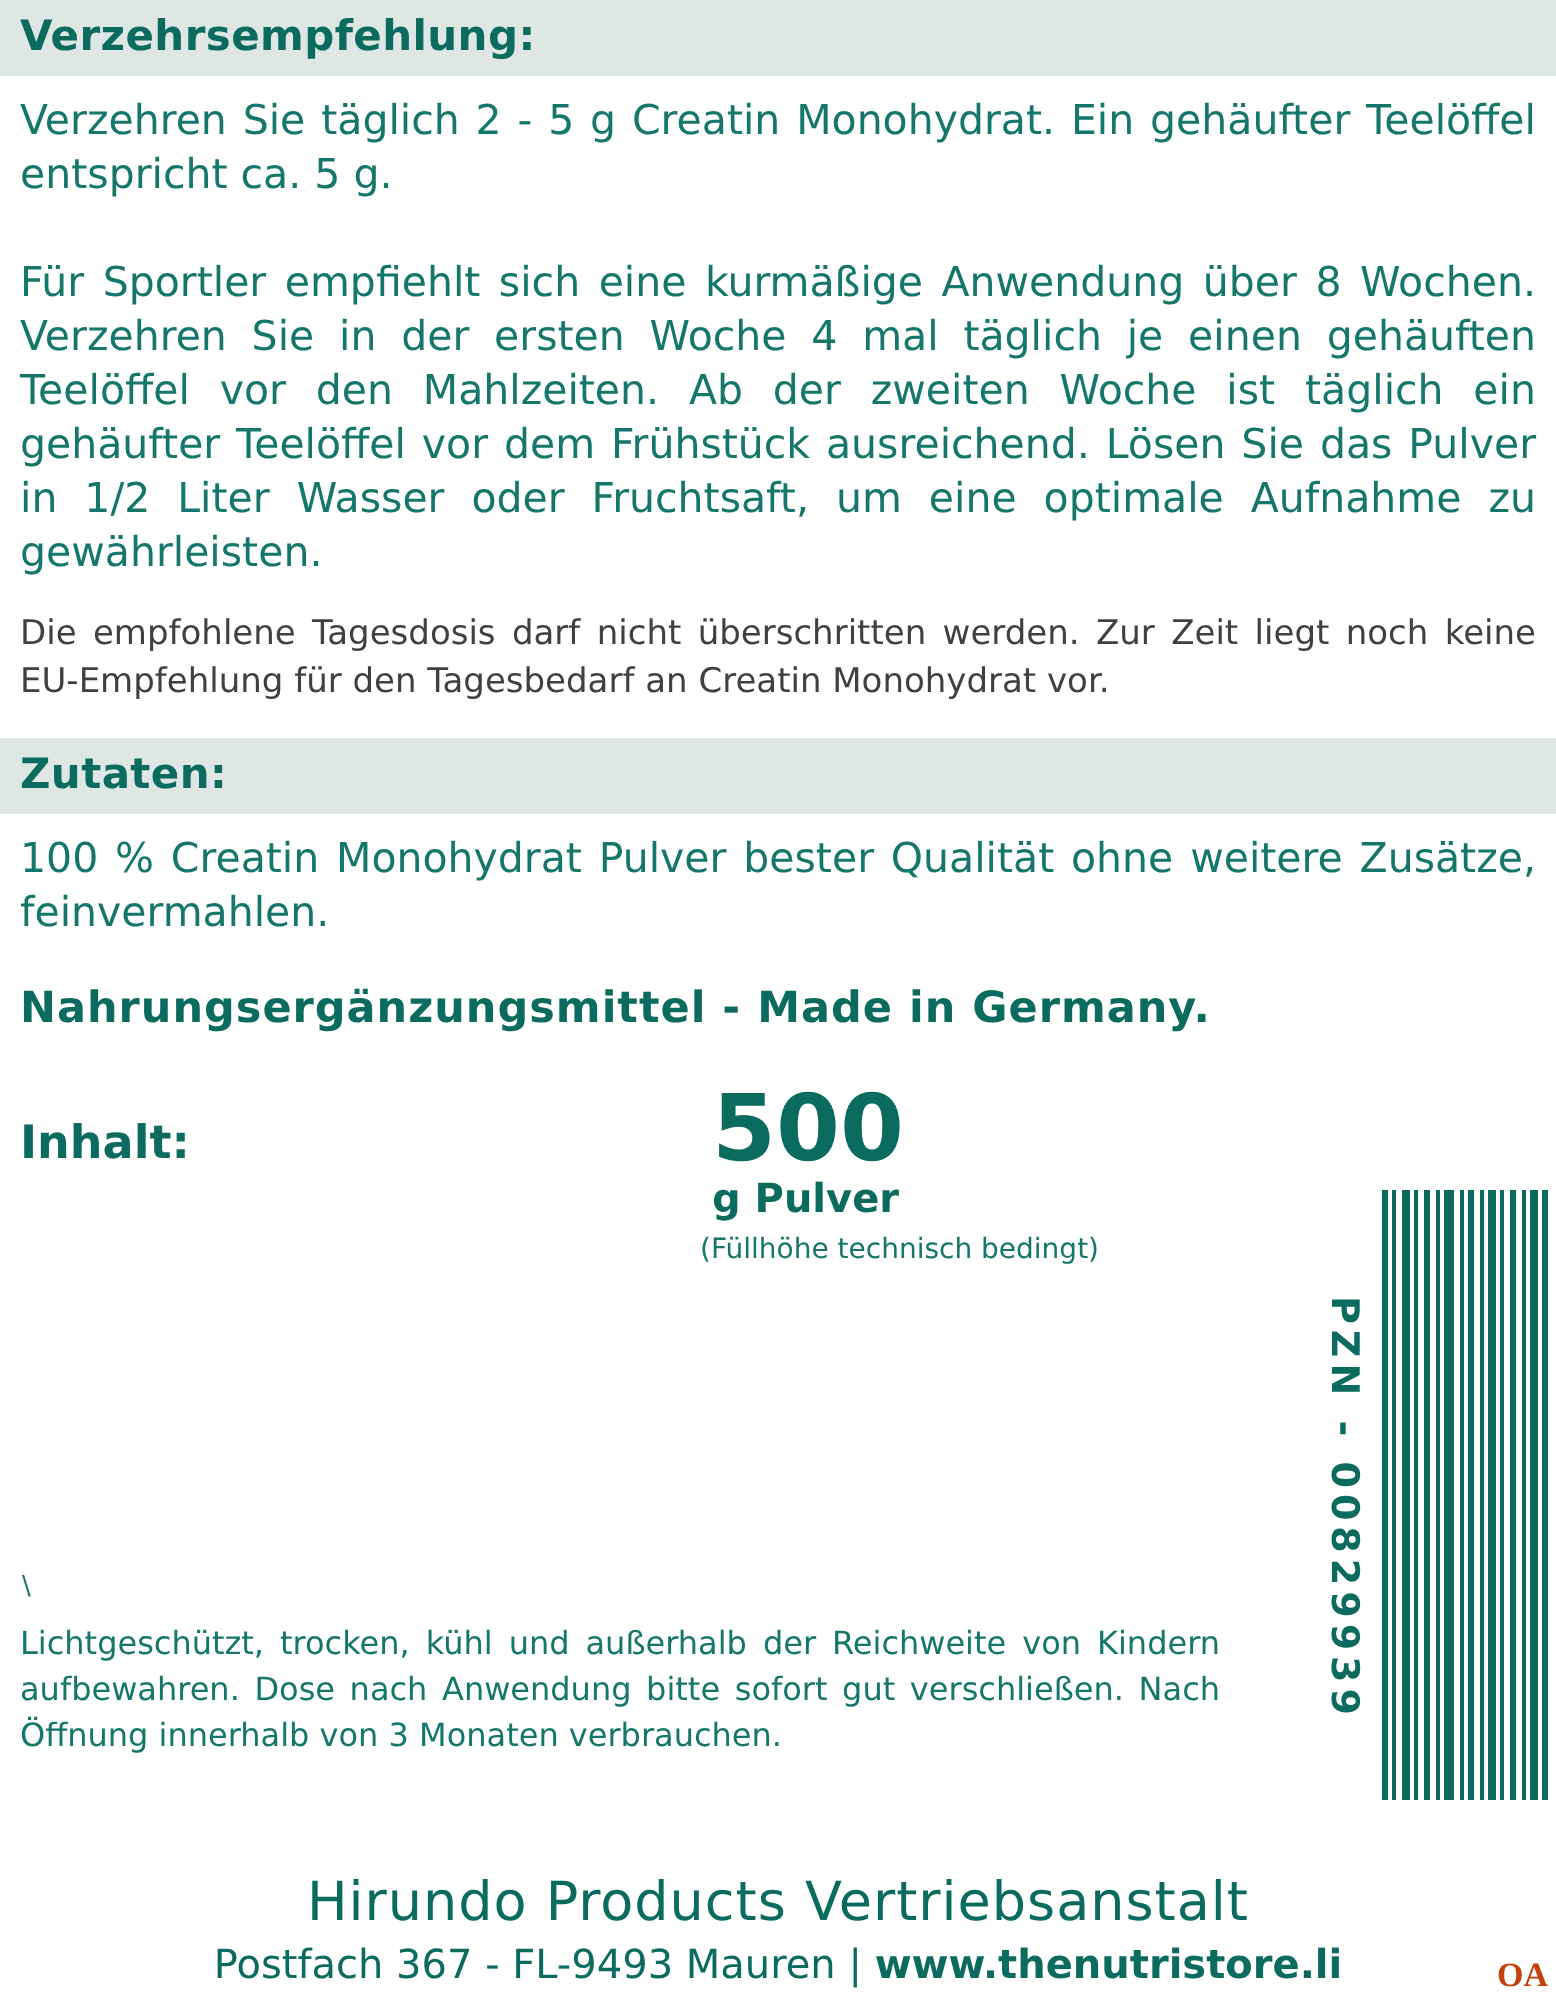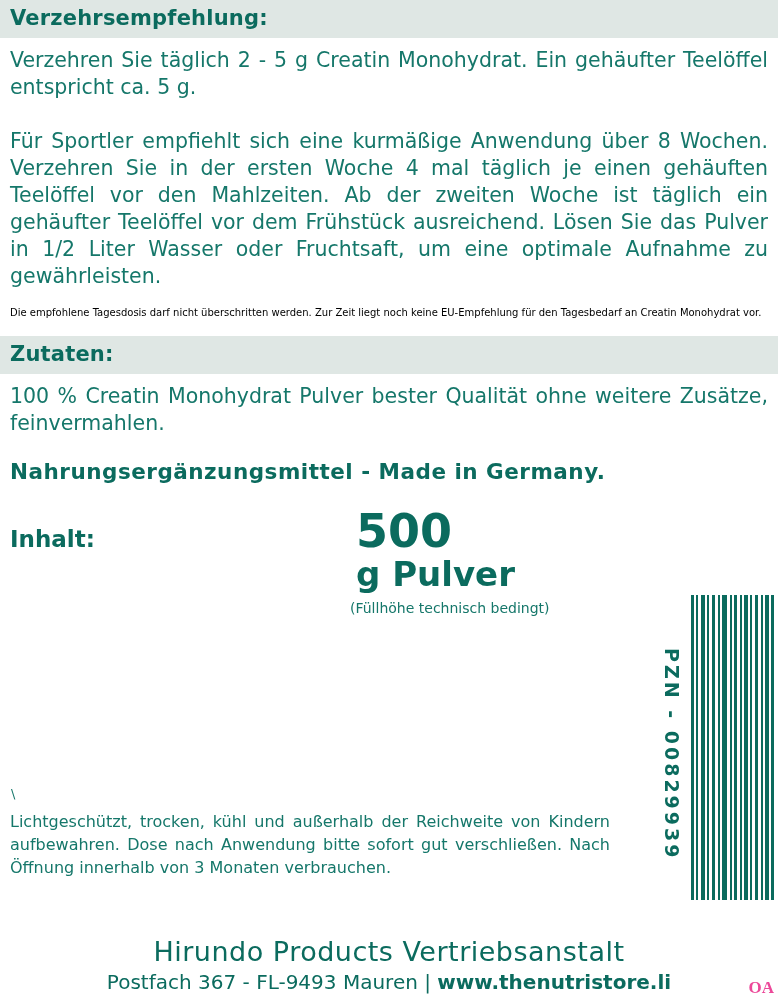--- a/index.html
+++ b/index.html
@@ -32,22 +32,22 @@
   .body-text {
     color: #15776a;
     font-size: 20.5px;
     line-height: 1.32;
     text-align: justify;
     text-justify: inter-word;
     margin: 9px 0 0 0;
   }
   .body-text.first { margin-top: 9px; }
   .small-text {
-    color: #000000;
-    font-size: 10px;
+    color: #404040;
+    font-size: 17px;
     line-height: 1.38;
     text-align: justify;
     margin: 16px 0 0 0;
   }
   .spacer-18 { height: 18px; }
   .zutaten-band { margin-top: 16px; }
   .claim {
     color: #0b6b5e;
     font-size: 21.5px;
     font-weight: bold;
@@ -81,21 +81,21 @@
     justify-content: flex-start;
     flex-direction: column;
   }
   .amount-num {
     font-size: 46px;
     font-weight: bold;
     color: #0b6b5e;
     line-height: 1;
   }
   .amount-unit {
-    font-size: 34px;
+    font-size: 20px;
     font-weight: bold;
     color: #0b6b5e;
     margin-left: 6px;
   }
   .amount-note {
     font-size: 14px;
     color: #15776a;
     margin-top: 6px;
   }
 
@@ -170,21 +170,21 @@
     text-align: center;
     white-space: nowrap;
   }
   .addr b { font-weight: bold; text-align: center; }
   .oa-mark {
     position: absolute;
     right: 4px;
     bottom: 2px;
     font-size: 17px;
     font-weight: bold;
-    color: #ec4899;
+    color: #c2410c;
     font-family: "Liberation Serif", serif;
   }
 </style>
 </head>
 <body>
 
 <div class="label">
 
   <div class="band">
     <div class="band-title">Verzehrsempfehlung:</div>

